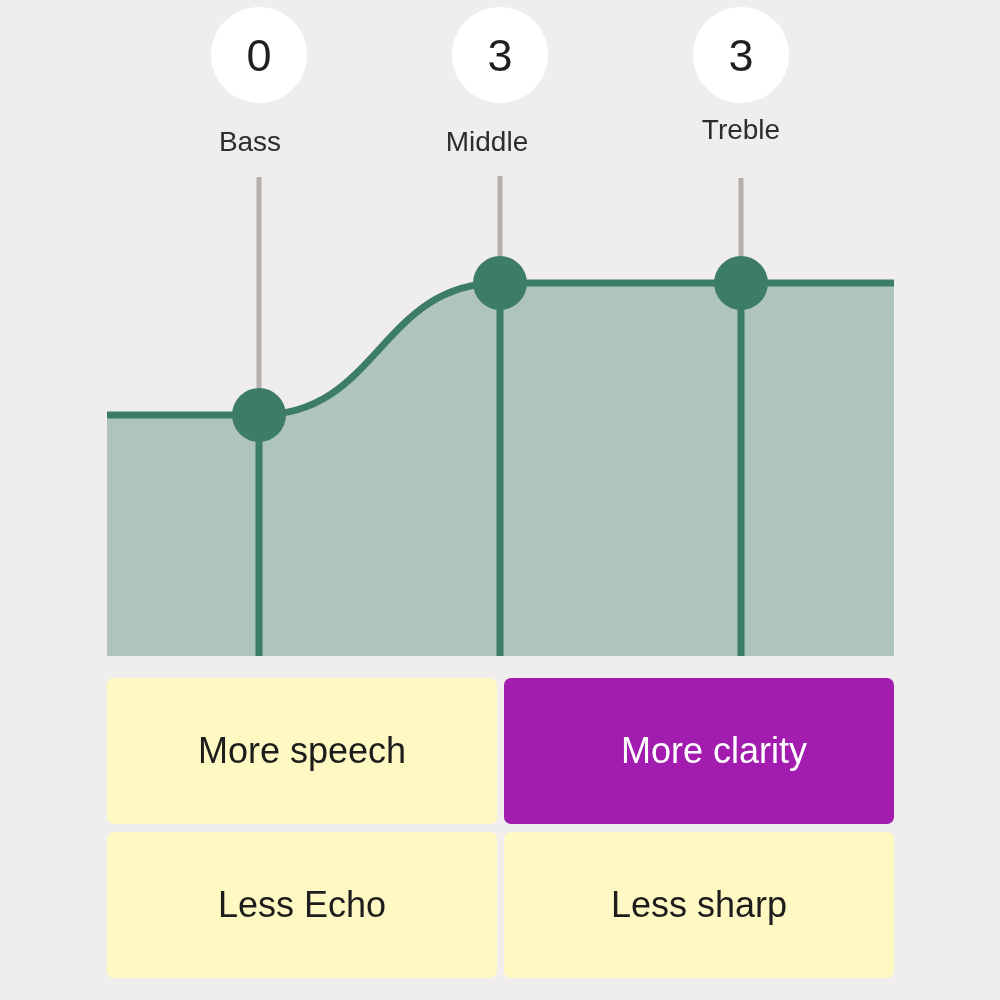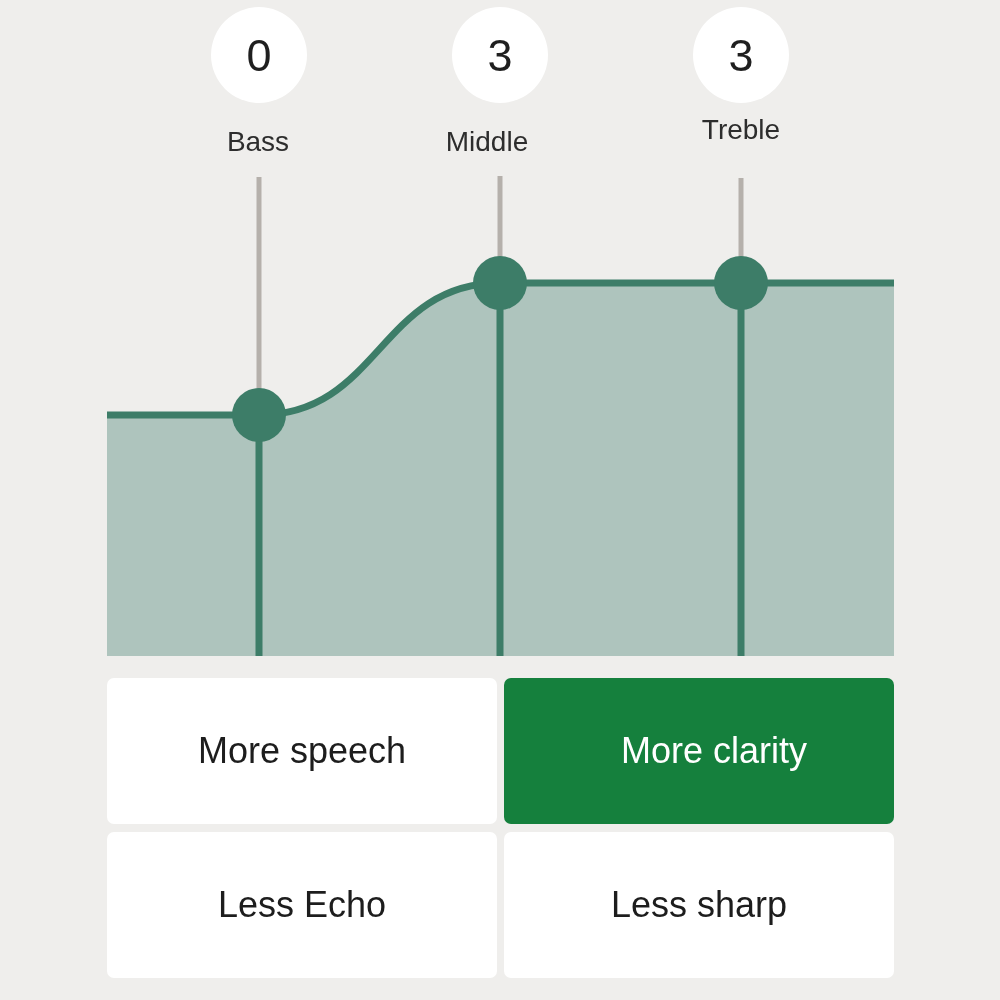--- a/index.html
+++ b/index.html
@@ -75,35 +75,35 @@
     display: grid;
     grid-template-columns: 390px 390px;
     grid-template-rows: 146px 146px;
     column-gap: 7px;
     row-gap: 8px;
   }
 
   .action-button {
     border: none;
     border-radius: 7px;
-    background: #ffffff;
+    background: #fef9c3;
     color: #1d1d1d;
     font-family: "Liberation Sans", sans-serif;
     font-size: 36px;
     display: flex;
     align-items: center;
     justify-content: center;
     padding: 0;
     cursor: pointer;
     line-height: 1;
     box-sizing: border-box;
   }
 
   .action-button.selected {
-    background: #15803d;
+    background: #a21caf;
     color: #ffffff;
     padding-left: 30px;
   }
 </style>
 </head>
 <body>
 
 <div id="app">
 
   <div class="eq-region">
@@ -130,21 +130,21 @@
           <circle cx="259" cy="415" r="27" fill="#3d7d68"></circle>
           <circle cx="500" cy="283" r="27" fill="#3d7d68"></circle>
           <circle cx="741" cy="283" r="27" fill="#3d7d68"></circle>
         </g>
     </svg>
 
     <div id="eq-bubbles">
         <div class="value-bubble" style="left: 211px; top: 7px;">
           <span>0</span>
         </div>
-        <div class="band-label" style="left: 138px; top: 128px;">Bass</div>
+        <div class="band-label" style="left: 130px; top: 128px;">Bass</div>
         <div class="value-bubble" style="left: 452px; top: 7px;">
           <span>3</span>
         </div>
         <div class="band-label" style="left: 367px; top: 128px;">Middle</div>
         <div class="value-bubble" style="left: 693px; top: 7px;">
           <span>3</span>
         </div>
         <div class="band-label" style="left: 621px; top: 116px;">Treble</div>
       </div>
   </div>

